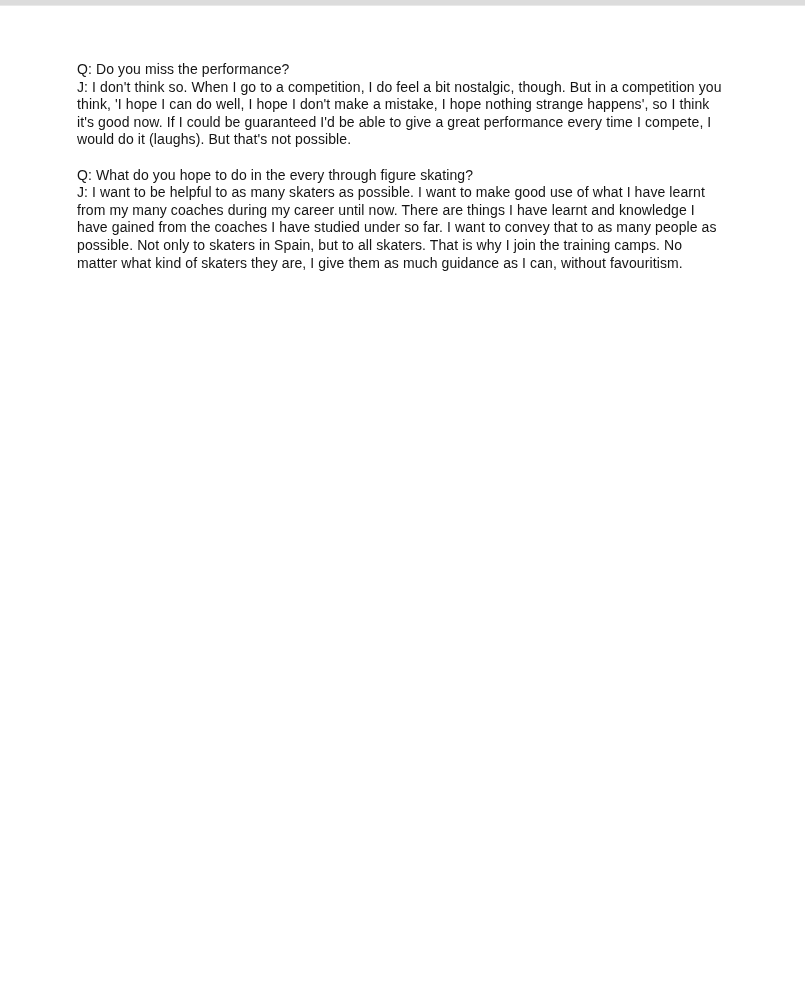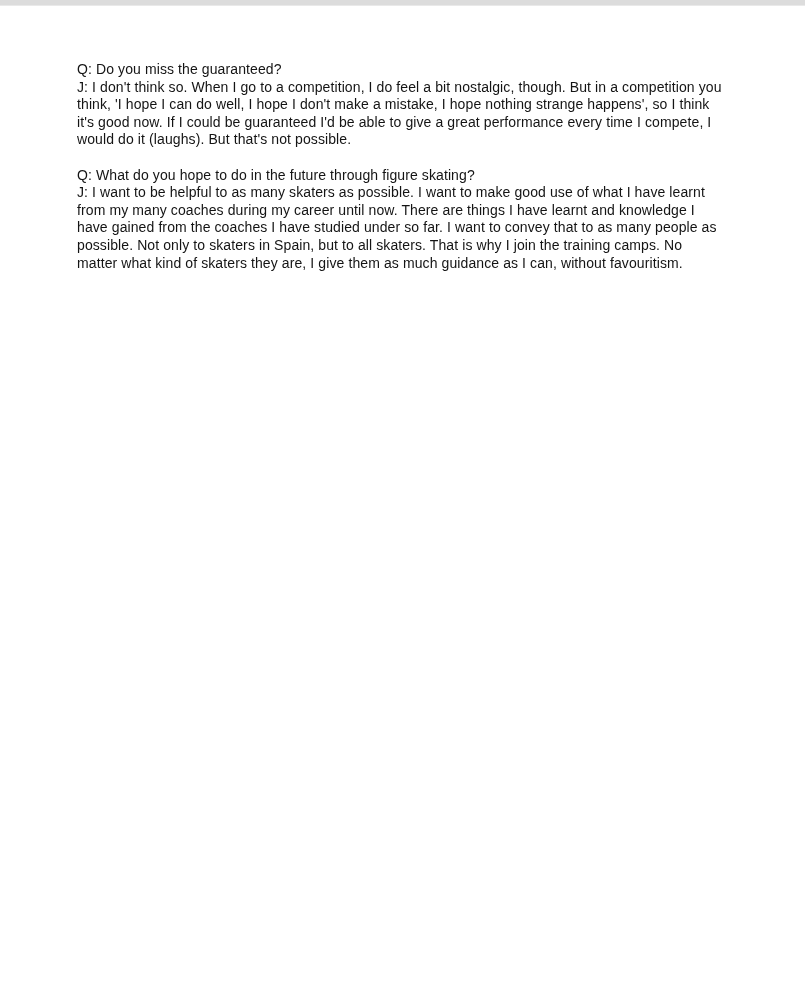--- a/index.html
+++ b/index.html
@@ -46,22 +46,22 @@
   }
 </style>
 </head>
 <body>
 
 <div class="top-bar"></div>
 
 <main class="page-content">
 
   <section class="qa-block">
-    <p class="qa-question">Q: Do you miss the guaranteed?</p>
+    <p class="qa-question">Q: Do you miss the performance?</p>
     <p class="qa-answer">J: I don't think so. When I go to a competition, I do feel a bit nostalgic, though. But in a competition you think, 'I hope I can do well, I hope I don't make a mistake, I hope nothing strange happens', so I think it's good now. If I could be guaranteed I'd be able to give a great performance every time I compete, I would do it (laughs). But that's not possible.</p>
   </section>
 
   <section class="qa-block">
-    <p class="qa-question">Q: What do you hope to do in the future through figure skating?</p>
+    <p class="qa-question">Q: What do you hope to do in the every through figure skating?</p>
     <p class="qa-answer">J: I want to be helpful to as many skaters as possible. I want to make good use of what I have learnt from my many coaches during my career until now. There are things I have learnt and knowledge I have gained from the coaches I have studied under so far. I want to convey that to as many people as possible. Not only to skaters in Spain, but to all skaters. That is why I join the training camps. No matter what kind of skaters they are, I give them as much guidance as I can, without favouritism.</p>
   </section>
 
 </main>
 
 </body></html>

